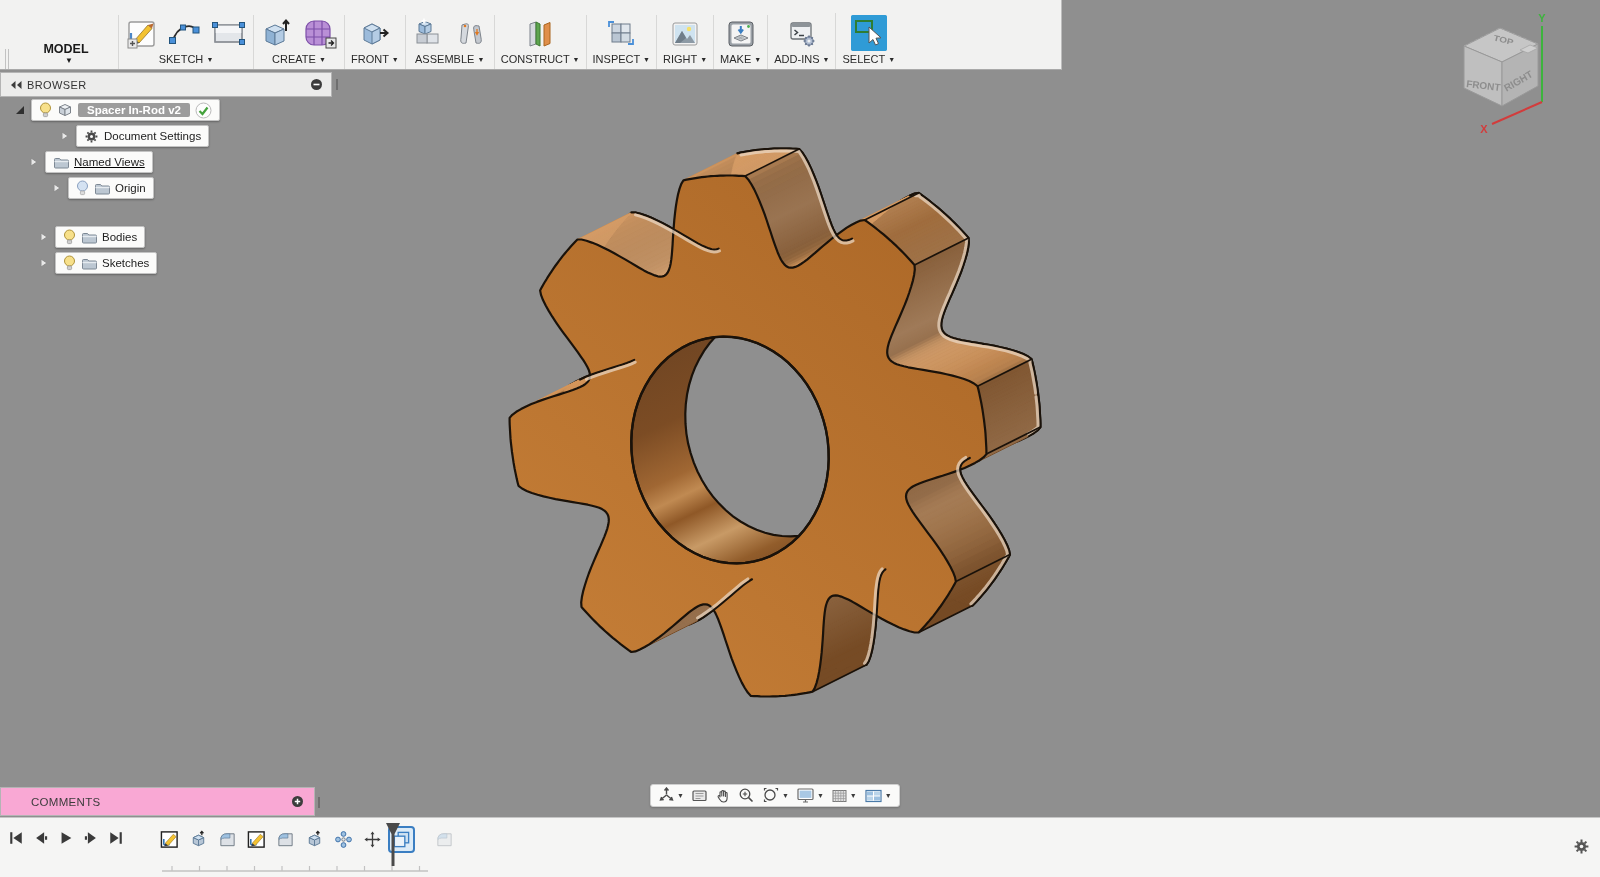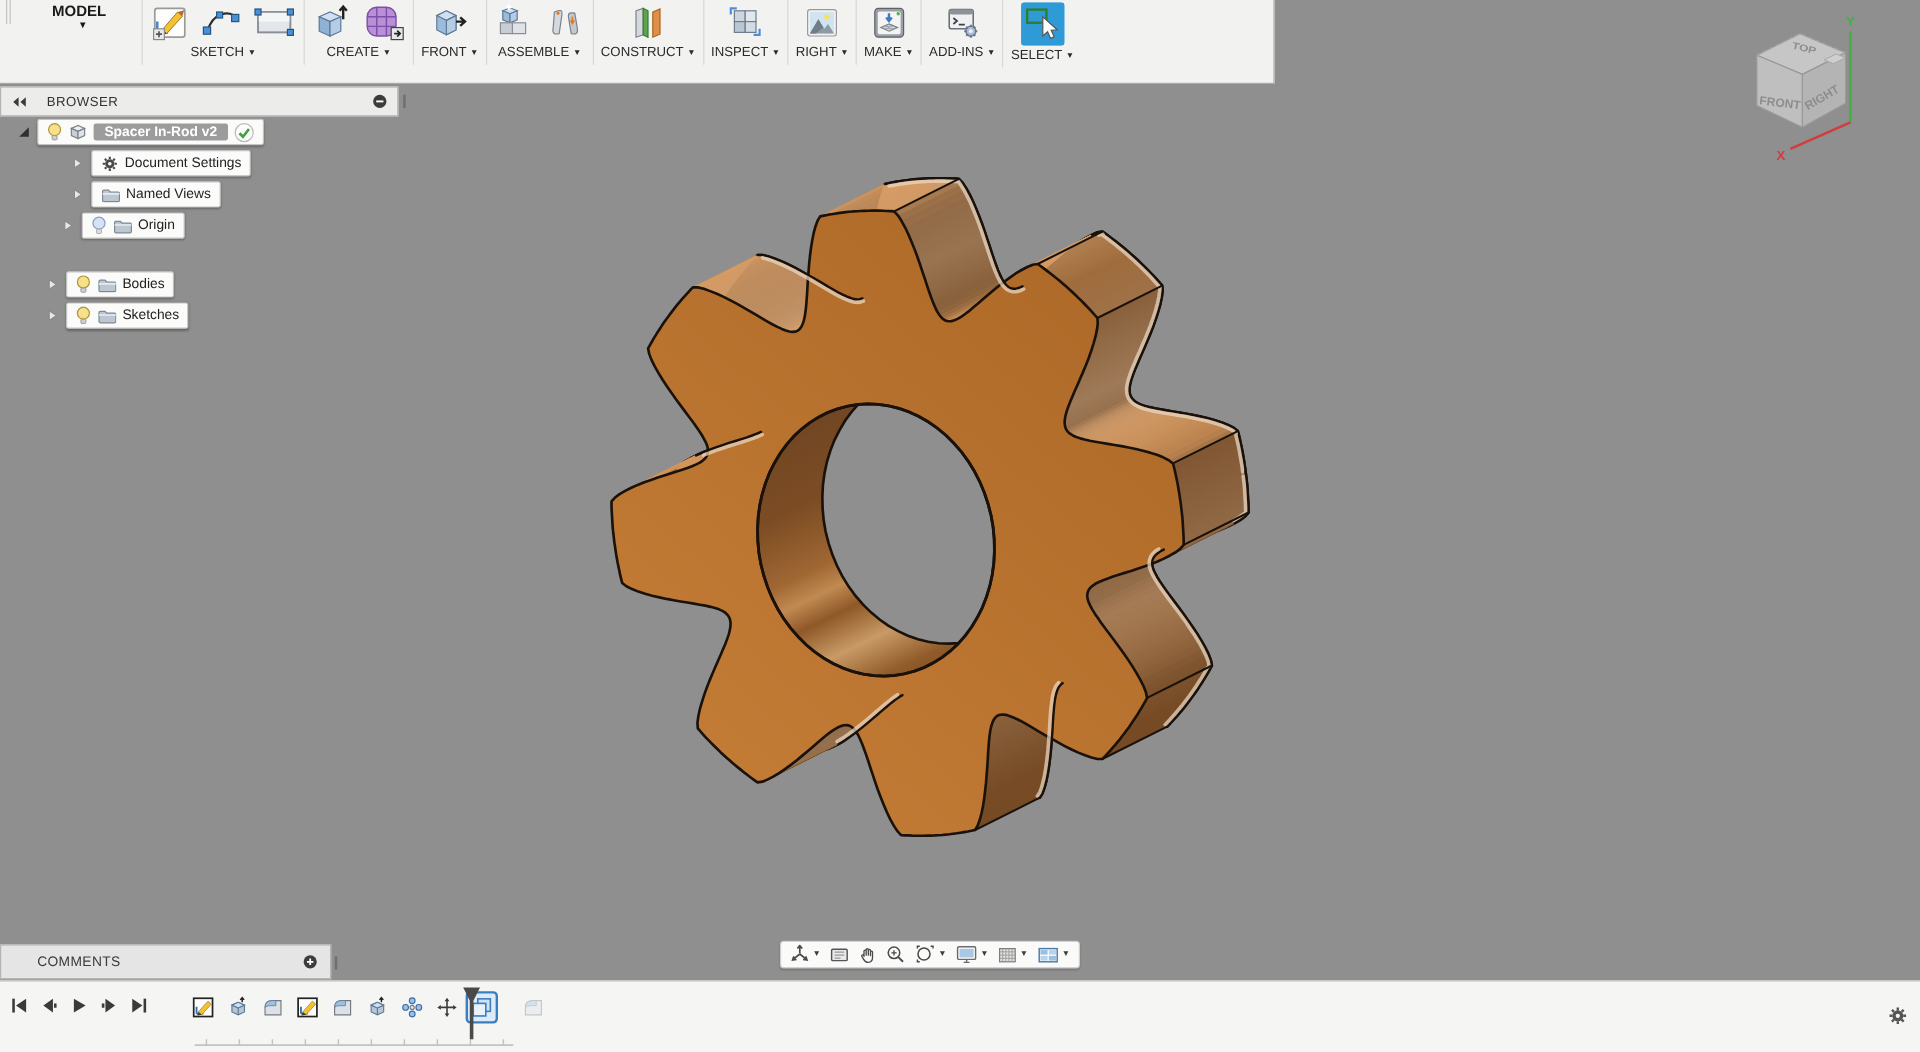--- a/index.html
+++ b/index.html
@@ -4,54 +4,54 @@
 <style>
   * { margin:0; padding:0; box-sizing:border-box; }
   html,body { width:1600px; height:877px; overflow:hidden;
     font-family:"Liberation Sans", sans-serif; background:#8f8f8f; }
   #viewport { position:absolute; inset:0; background:#8f8f8f; }
   #gear-svg { position:absolute; left:0; top:0; }
 
   
   #toolbar { position:absolute; left:0; top:0; width:1062px; height:70px;
     background:#f2f2f1; border-bottom:1px solid #a9a9a9; border-right:1px solid #bdbdbd;
-    display:flex; align-items:flex-start; z-index:20; }
+    display:flex; align-items:flex-end; z-index:20; }
   .tb-handle { width:14px; display:flex; align-items:center; justify-content:center; gap:2px; }
   .tb-handle i { display:block; width:1px; height:20px; background:#c2c2c2; }
   .tb-group { display:flex; flex-direction:column; align-items:center; justify-content:flex-end;
     padding:2px 6px 4px; position:relative; }
   .tb-group + .tb-group { border-left:1px solid #d8d8d7; }
   .tb-icons { flex:1; display:flex; align-items:center; gap:8px; }
   .tb-label { font-size:11px; color:#2a2a2a; white-space:nowrap; padding-top:2px; }
   .tb-label .arr { font-size:7px; color:#2a2a2a; vertical-align:1px; }
   #model-menu { display:flex; align-items:center; justify-content:center; width:104px;
     font-size:12.5px; font-weight:bold; color:#1a1a1a; }
   #model-menu .arr { font-size:8px; margin-left:6px; }
   .tb-btn { display:flex; align-items:center; justify-content:center; border-radius:3px; }
   .tb-btn.sel { background:#2f9bd6; }
 
   
   #browser { position:absolute; left:0; top:72px; width:332px; z-index:15; }
   #browser-header { height:25px; background:#ececeb; border:1px solid #b4b4b4;
     display:flex; align-items:center; padding:0 8px; }
-  #browser-header .title { font-size:11px; color:#333; margin-left:16px; letter-spacing:.4px; flex:1; }
+  #browser-header .title { font-size:11px; color:#333; margin-left:4px; letter-spacing:.4px; flex:1; }
   .panel-side-handle { position:absolute; right:-6px; top:7px; width:2px; height:11px; background:#6f6f6f; }
   .tree { position:relative;text-align:right; }
   .tree-row { display:flex; align-items:center; height:26px; }
   .chip { display:flex; align-items:center; gap:5px; background:#fbfbfa;
     border:1px solid #c3c3c3; border-radius:2px; padding:2px 7px; height:22px;
     box-shadow:0 1px 2px rgba(0,0,0,.30); }
   .chip .lbl { font-size:11.5px; color:#222; white-space:nowrap; }
   .chip .lbl.sel { background:#9c9c9c; color:#fff; font-weight:bold; border-radius:2px;
     padding:1px 9px; }
   .expander { width:12px; margin-right:5px; display:flex; justify-content:center; }
 
   
-  #comments { position:absolute; left:0; top:787px; width:276px; height:29px;
-    background:#e5e5e5; border:1px solid #b4b4b4; display:flex; align-items:center;
+  #comments { position:absolute; left:0; top:787px; width:315px; height:29px;
+    background:#f9a8d4; border:1px solid #b4b4b4; display:flex; align-items:center;
     padding:0 10px; z-index:15; }
   #comments .title { font-size:11.5px; color:#3c3c3c; margin-left:20px; letter-spacing:.3px; flex:1; }
 
   
   #navbar { position:absolute; left:650px; top:784px; height:23px; background:#fafaf9;
     border:1px solid #cfcfcf; border-radius:3px; display:flex; align-items:center;
     padding:0 7px; gap:7px; z-index:14; box-shadow:0 1px 2px rgba(0,0,0,.2); }
   .nv { display:flex; align-items:center; }
   .nv .arr { font-size:7px; color:#3c3c3c; margin-left:2px; }
 
@@ -907,21 +907,21 @@
             <svg width="15" height="15" viewBox="0 0 17 17">
               <circle cx="8.5" cy="8.5" r="4.4" fill="#4a4a4a"></circle>
               <circle cx="8.5" cy="8.5" r="1.7" fill="#fbfbfa"></circle>
               <g stroke="#4a4a4a" stroke-width="2">
                 <path d="M8.5 1.8 v2.2 M8.5 13 v2.2 M1.8 8.5 h2.2 M13 8.5 h2.2 M3.8 3.8 l1.5 1.5 M11.7 11.7 l1.5 1.5 M13.2 3.8 l-1.5 1.5 M5.3 11.7 l-1.5 1.5"></path>
               </g>
             </svg>
             <span class="lbl">Document Settings</span>
           </span>
         </div>
-        <div class="tree-row" style="padding-left: 59px;">
+        <div class="tree-row" style="padding-left: 28px; text-decoration: underline;">
           <span class="expander">
             <svg width="8" height="10" viewBox="0 0 8 10">
               <path d="M1 1 L7 5 L1 9 Z" fill="#e8e8e8" stroke="#8a8a8a"></path>
             </svg>
           </span>
           <span class="chip">
             <svg width="16" height="13" viewBox="0 0 16 13">
               <path d="M1.5 3.5 a1 1 0 0 1 1-1 h4 l1.3 1.5 h6.7 a1 1 0 0 1 1 1 v6 a1 1 0 0 1 -1 1 h-12 a1 1 0 0 1 -1-1 Z" fill="#bcc7d2" stroke="#7d8894"></path>
               <path d="M1.5 5.5 h14" stroke="#e6ebf0" stroke-width="1.4"></path>
             </svg>

